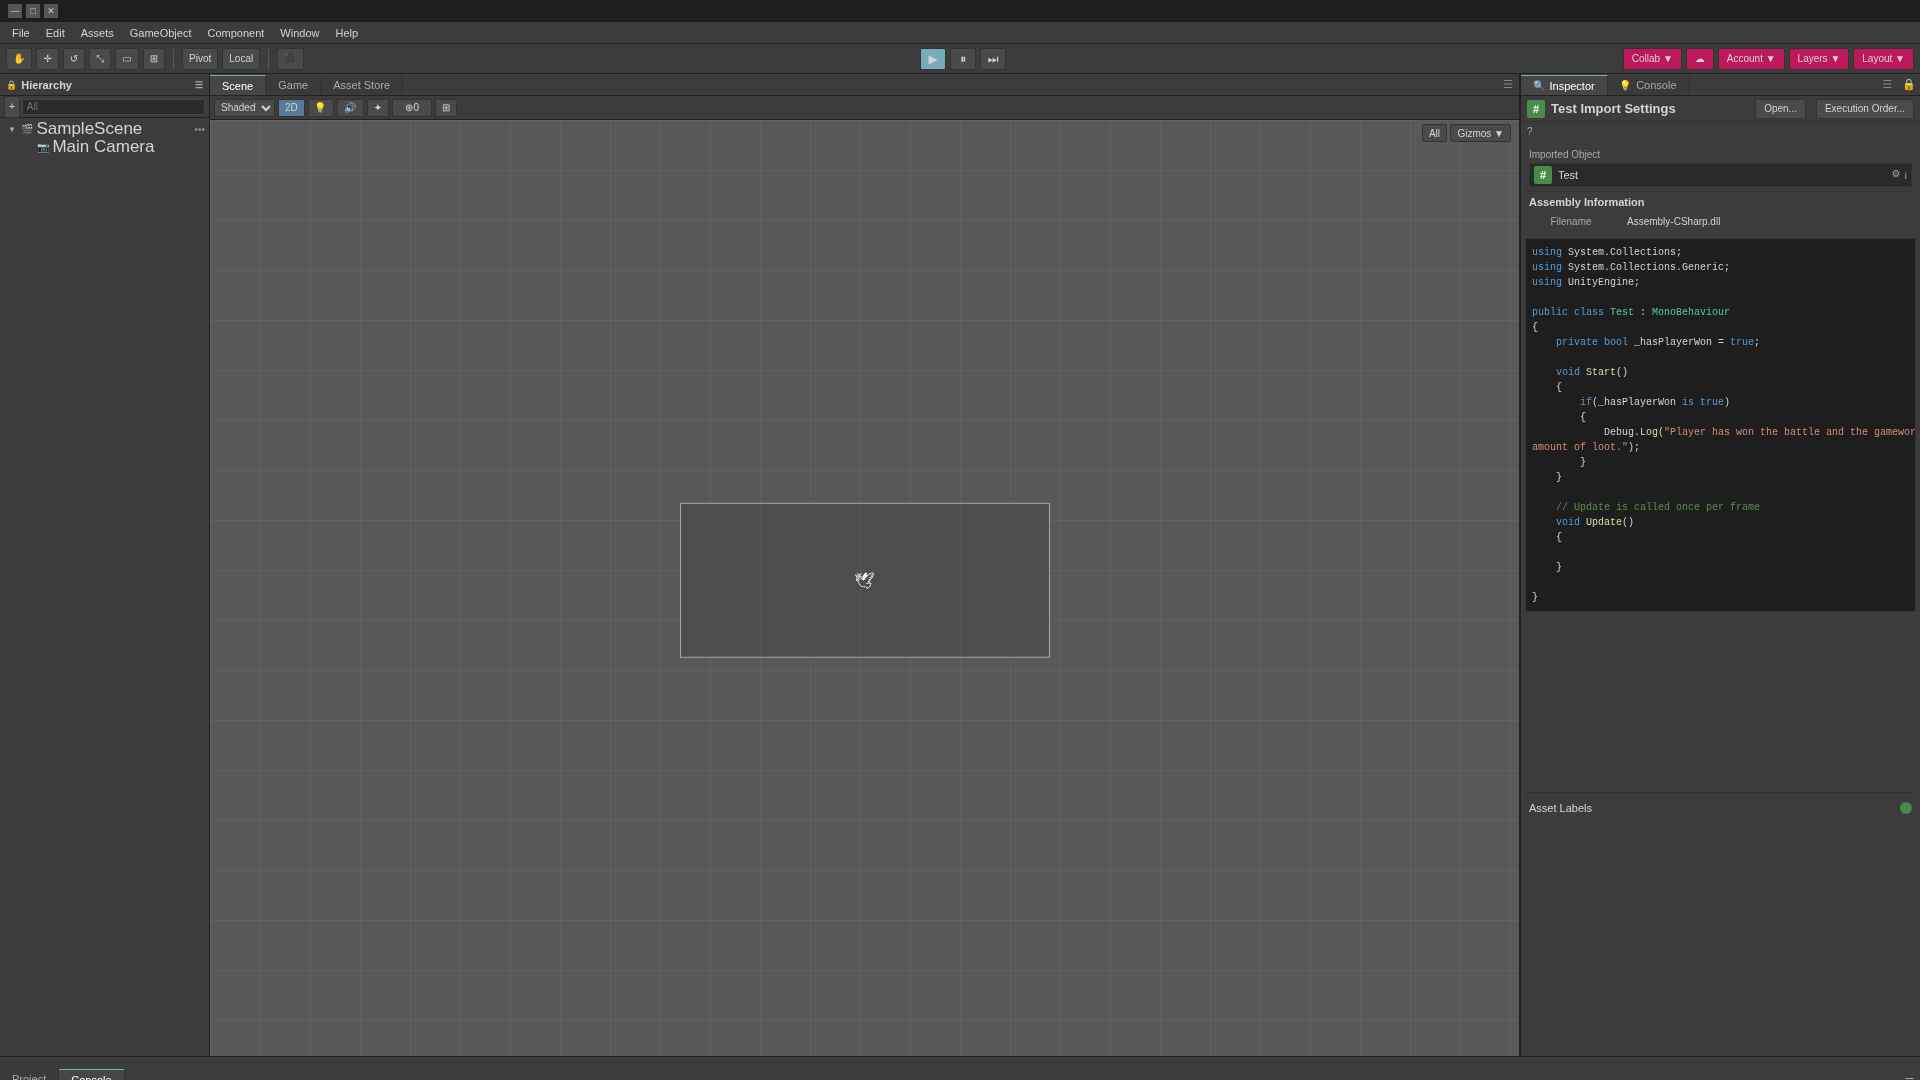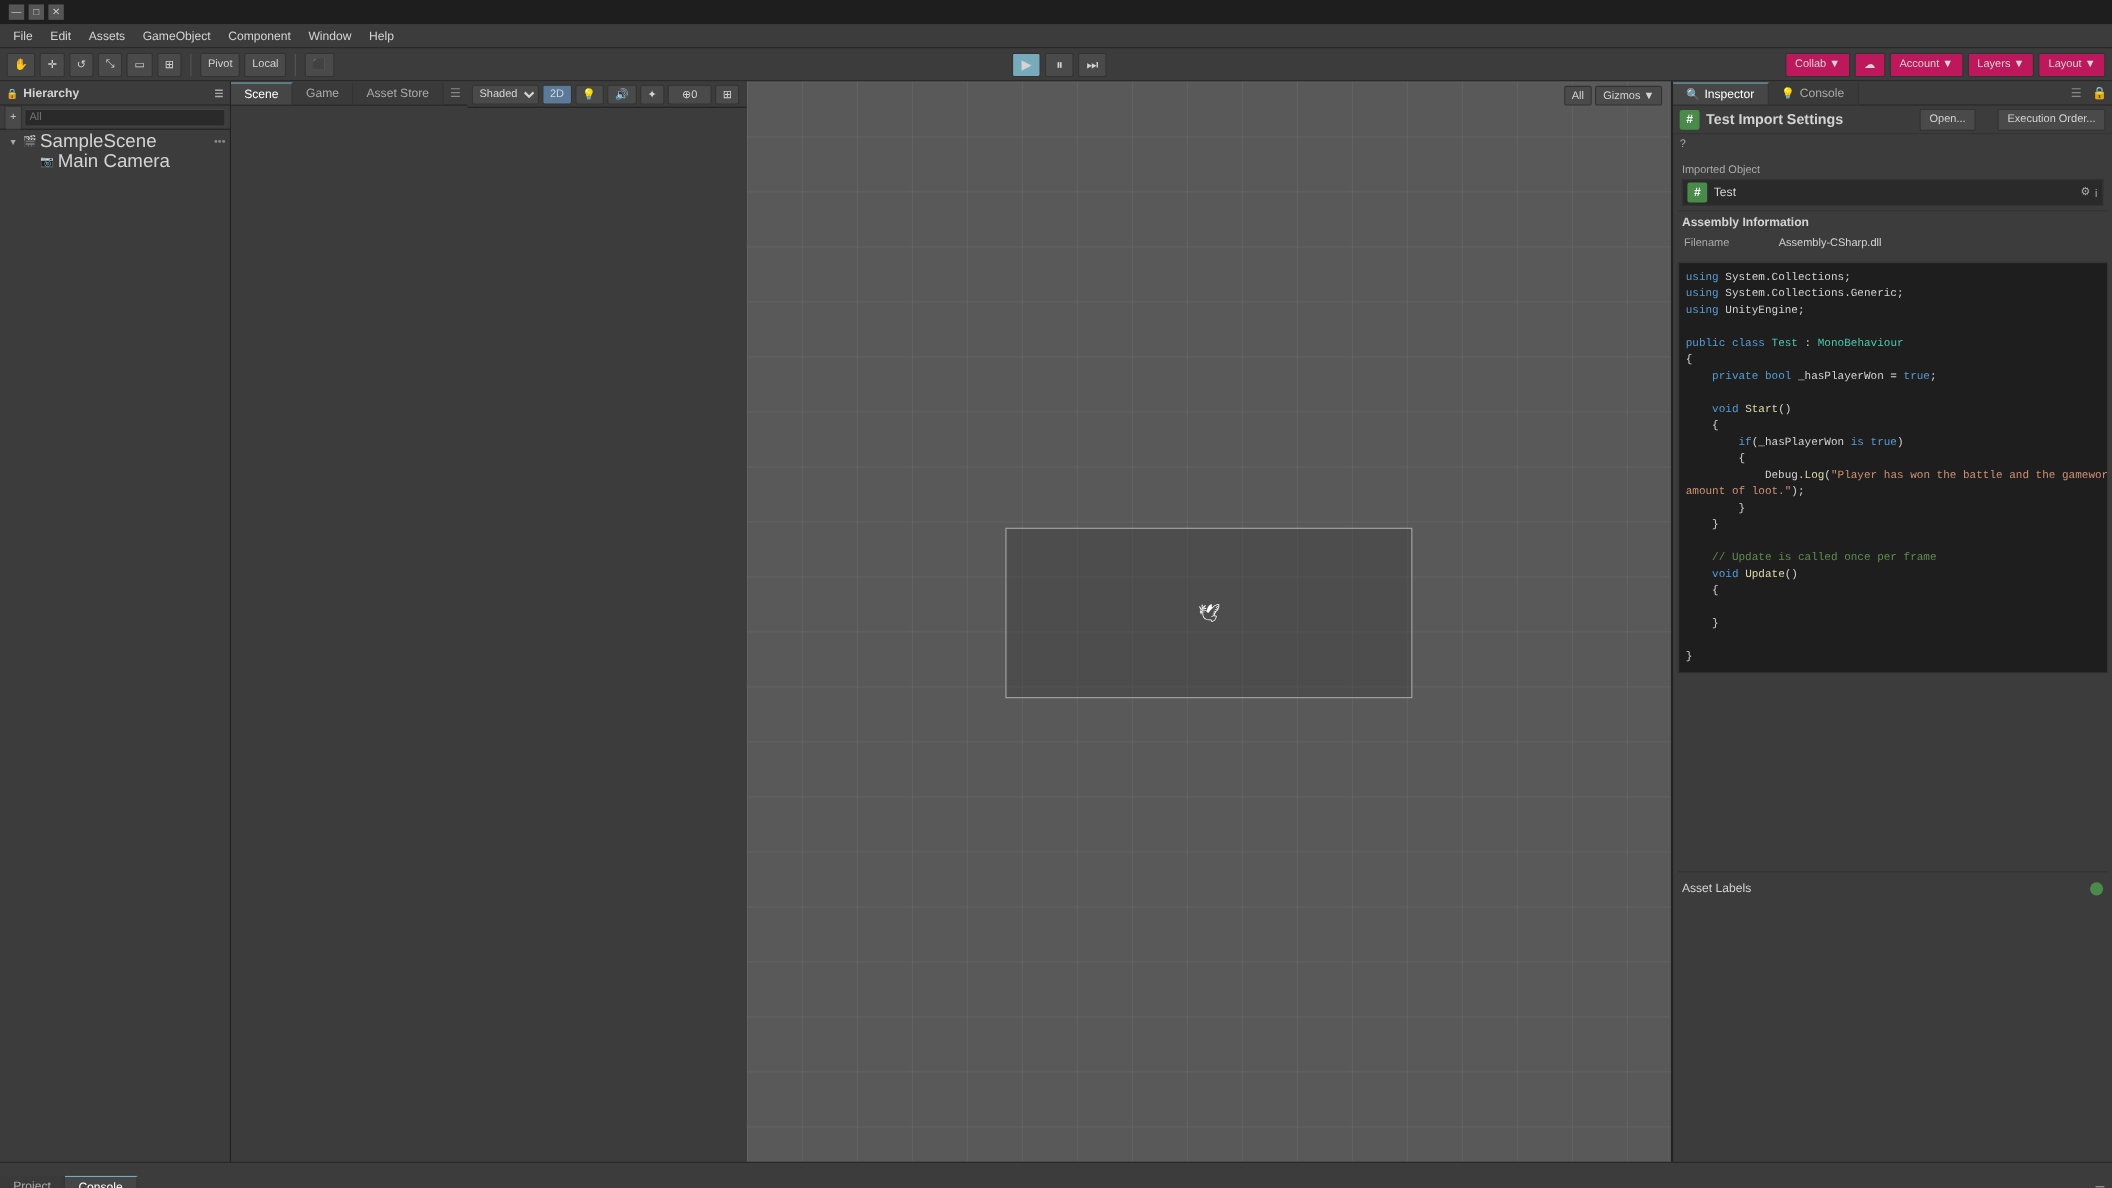--- a/index.html
+++ b/index.html
@@ -165,21 +165,21 @@
     }
     .hier-arrow { font-size: 8px; color: #aaa; width: 10px; }
     .hier-icon { font-size: 10px; }
     .hier-label { font-size: 17px; color: #d4d4d4; }
     .hier-dots { margin-left: auto; margin-right: 4px; font-size: 10px; color: #888; cursor: pointer; }
 
     
     #center-panel {
       flex: 1;
       display: flex;
-      flex-direction: row;
+      flex-direction: column;
       background: #3c3c3c;
       border-right: 1px solid #222;
     }
     .tabs-bar {
       height: 22px;
       background: #3c3c3c;
       border-bottom: 1px solid #222;
       display: flex;
       align-items: flex-end;
     }
@@ -334,21 +334,21 @@
       font-weight: bold;
       border-radius: 2px;
     }
     .inspector-title-name {
       font-size: 13px;
       font-weight: bold;
       color: #d4d4d4;
     }
     .inspector-title-btns {
       margin-left: auto;
-      display: flex; gap: 20px;
+      display: flex; gap: 10px;
     }
     .inspector-title-btn {
       height: 20px;
       padding: 0 8px;
       background: #4a4a4a;
       border: 1px solid #333;
       color: #d4d4d4;
       cursor: pointer;
       font-size: 10px;
       border-radius: 2px;
@@ -382,22 +382,23 @@
       font-size: 11px;
       font-weight: bold;
       color: #d4d4d4;
       margin-bottom: 4px;
     }
     .assembly-row {
       display: flex;
       height: 18px;
       align-items: center;
       font-size: 10px;
-      gap: 6px;
+      gap: 16px;
       padding: 0 2px;
+      text-align: center;
     }
     .assembly-key { color: #aaa; width: 80px; }
     .assembly-val { color: #d4d4d4; }
 
     .code-block {
       background: #1e1e1e;
       padding: 6px;
       font-family: 'Courier New', monospace;
       font-size: 10px;
       color: #d4d4d4;

